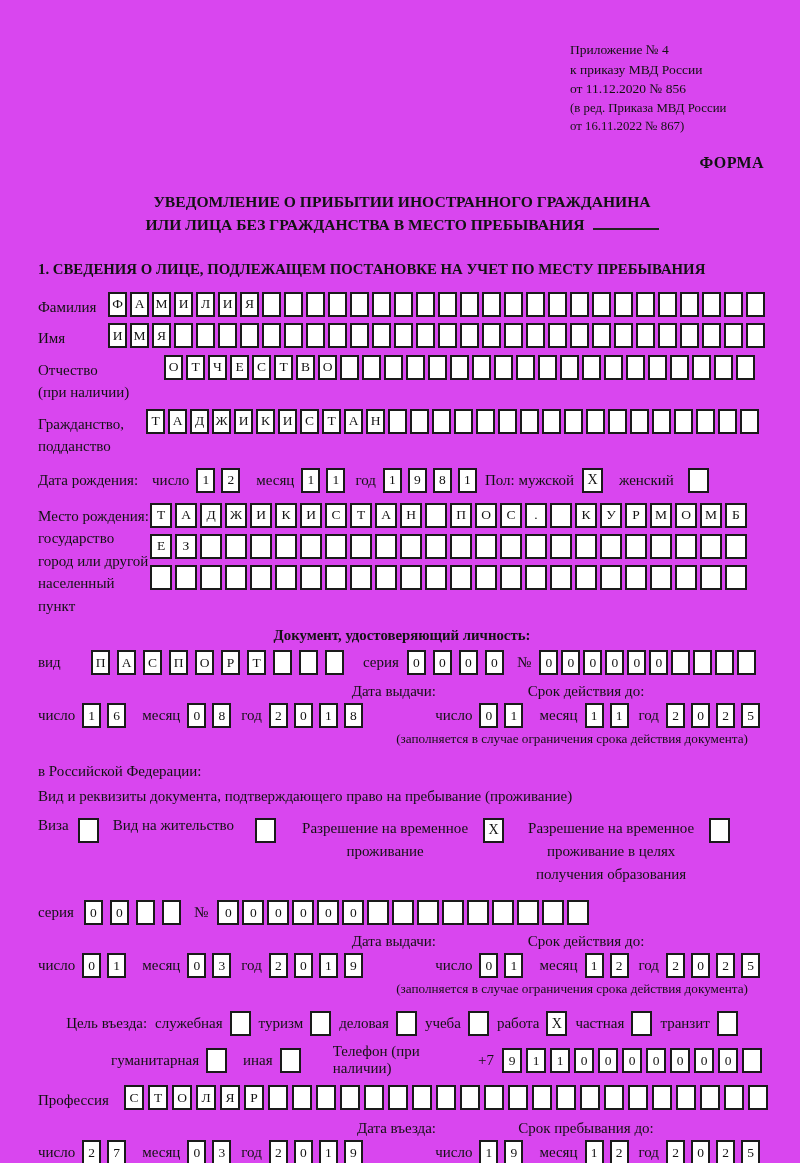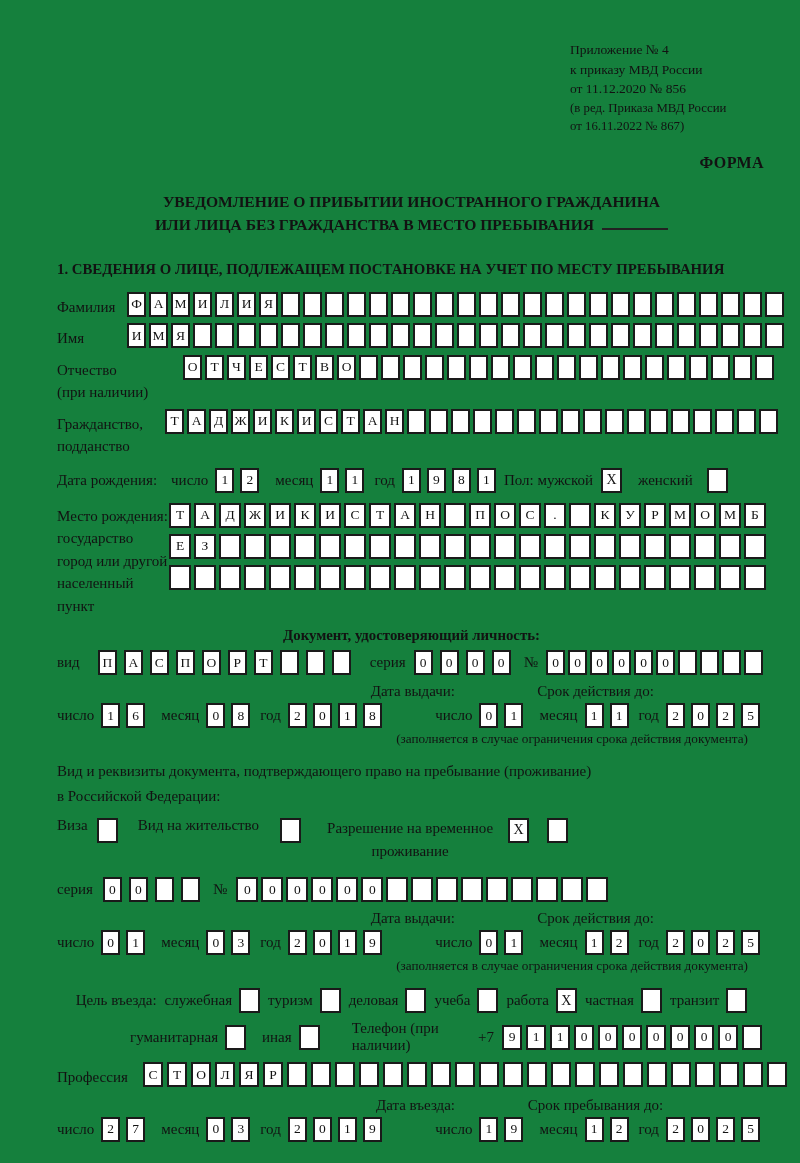--- a/index.html
+++ b/index.html
@@ -1,18 +1,18 @@
 <!DOCTYPE html>
 <html><head>
 <meta charset="utf-8">
 <style>
   html,body{margin:0;padding:0;background:#ffffff;}
   .page{
-    width:800px;height:1163px;background:#15803d;box-sizing:border-box;
-    padding:40px 34px 0 57px;position:relative;color:#121212;
+    width:800px;height:1163px;background:#d946ef;box-sizing:border-box;
+    padding:40px 34px 0 38px;position:relative;color:#121212;
     font-family:"Liberation Serif","DejaVu Serif",serif;
   }
   
   .hdr{width:196px;margin-left:auto;font-size:13.5px;line-height:1.45;}
   .hdr .sm{font-size:12.8px;}
   .forma{ text-align:right; font-weight:bold; font-size:16px; margin-top:18px; padding-right:2px; letter-spacing:.4px;}
   .title{ text-align:center; font-weight:bold; font-size:15.6px; line-height:1.5; margin-top:18px;}
   .blank-line{display:inline-block;width:66px;border-bottom:2px solid #222;height:3px;margin-left:8px;}
   .sec-head{ font-weight:bold; font-size:14.8px; margin-top:24px;}
 
@@ -423,38 +423,39 @@
           <span class="cell">2</span>
           <span class="cell">0</span>
           <span class="cell">2</span>
           <span class="cell">5</span>
         </span>
     </span>
   </div>
   <div class="note">(заполняется в случае ограничения срока действия документа)</div>
 
   <div class="intro">
+    <div>в Российской Федерации:</div>
     <div>Вид и реквизиты документа, подтверждающего право на пребывание (проживание)</div>
-    <div>в Российской Федерации:</div>
   </div>
 
   <div class="options">
     <div class="opt">
       <span>Виза</span>
       <span class="cbox"></span>
     </div>
-    <div class="opt" style="margin-left:6px;justify-content:space-between;">
+    <div class="opt" style="justify-content:space-between;">
       <span>Вид на жительство</span>
       <span class="cbox" style="margin-left:12px;"></span>
     </div>
     <div class="opt" style="margin-left:6px;">
       <span class="ctr">Разрешение на временное проживание</span>
       <span class="cbox">X</span>
     </div>
     <div class="opt" style="margin-left:4px;">
+      <span class="ctr">Разрешение на временное проживание в целях получения образования</span>
       <span class="cbox"></span>
     </div>
   </div>
 
   <div class="inl mt14">
     <span style="margin-right:10px;">серия</span>
     <span class="cells sp">
         <span class="cell">0</span>
         <span class="cell">0</span>
         <span class="cell"></span>

